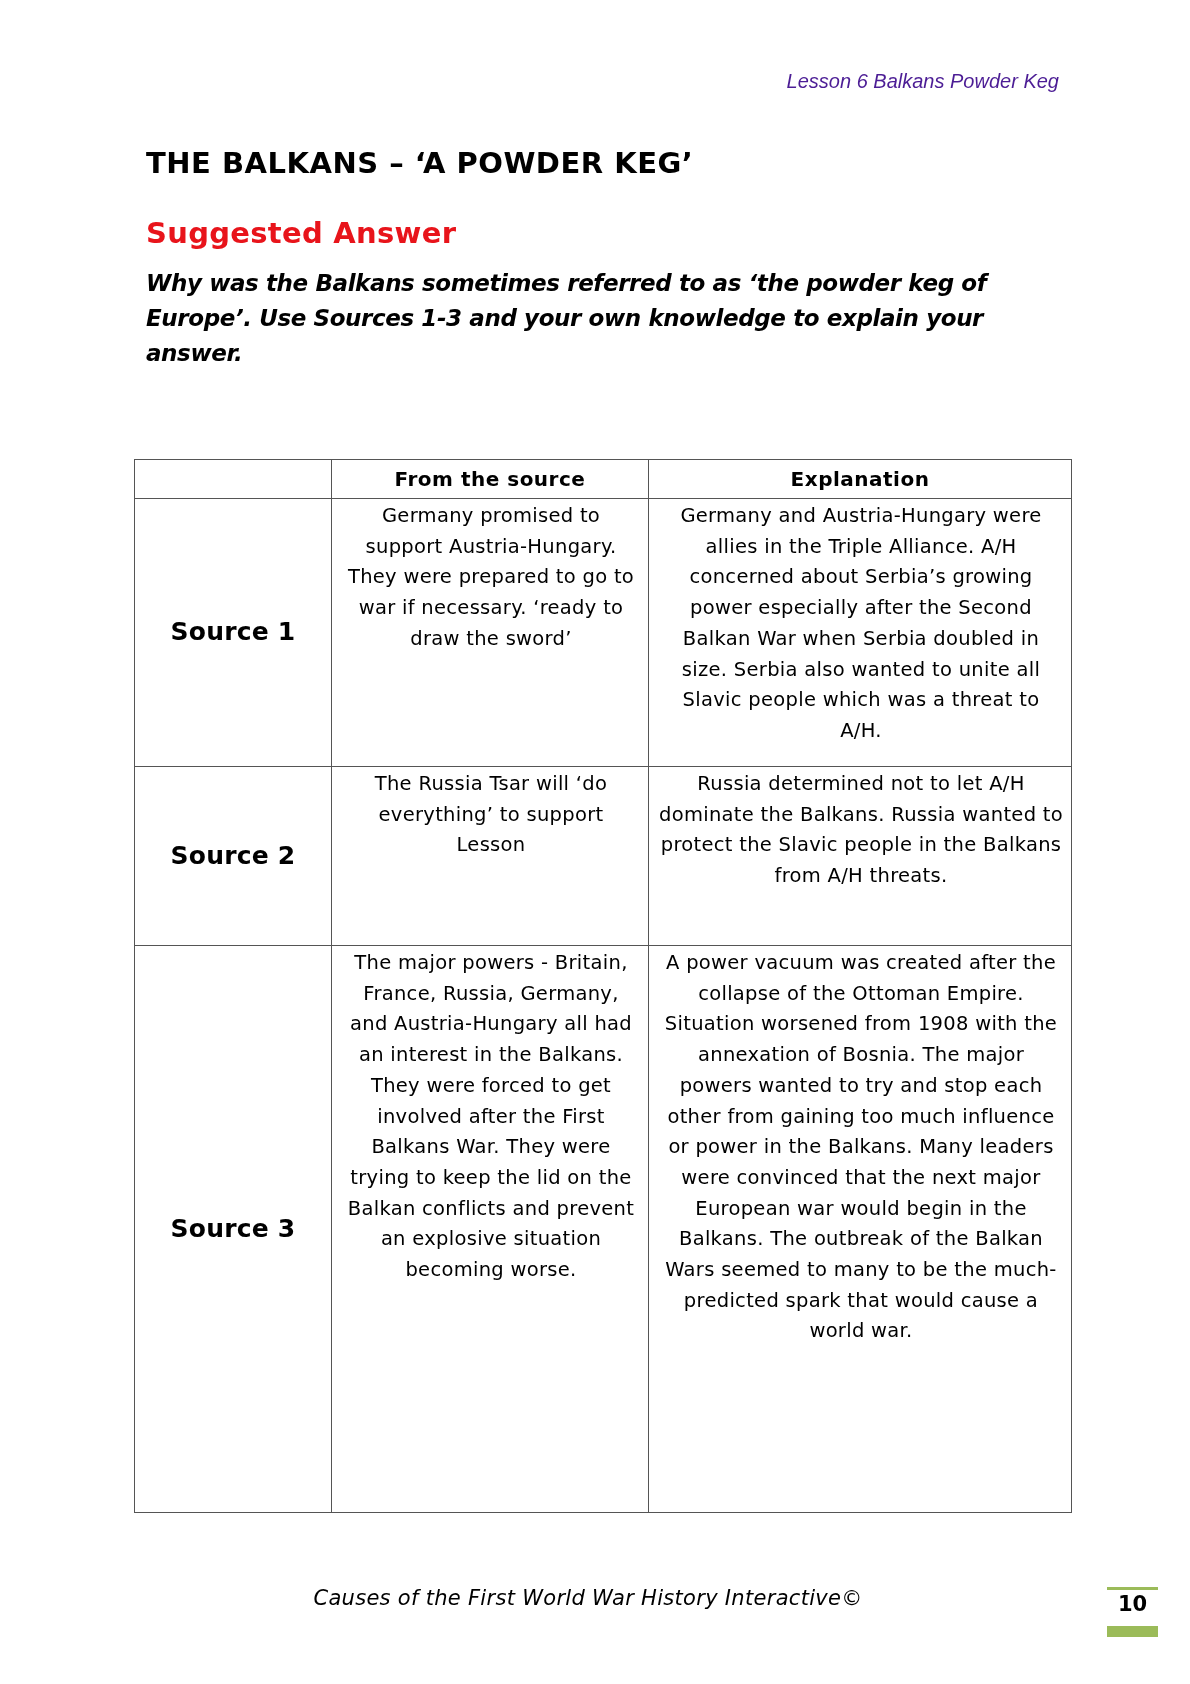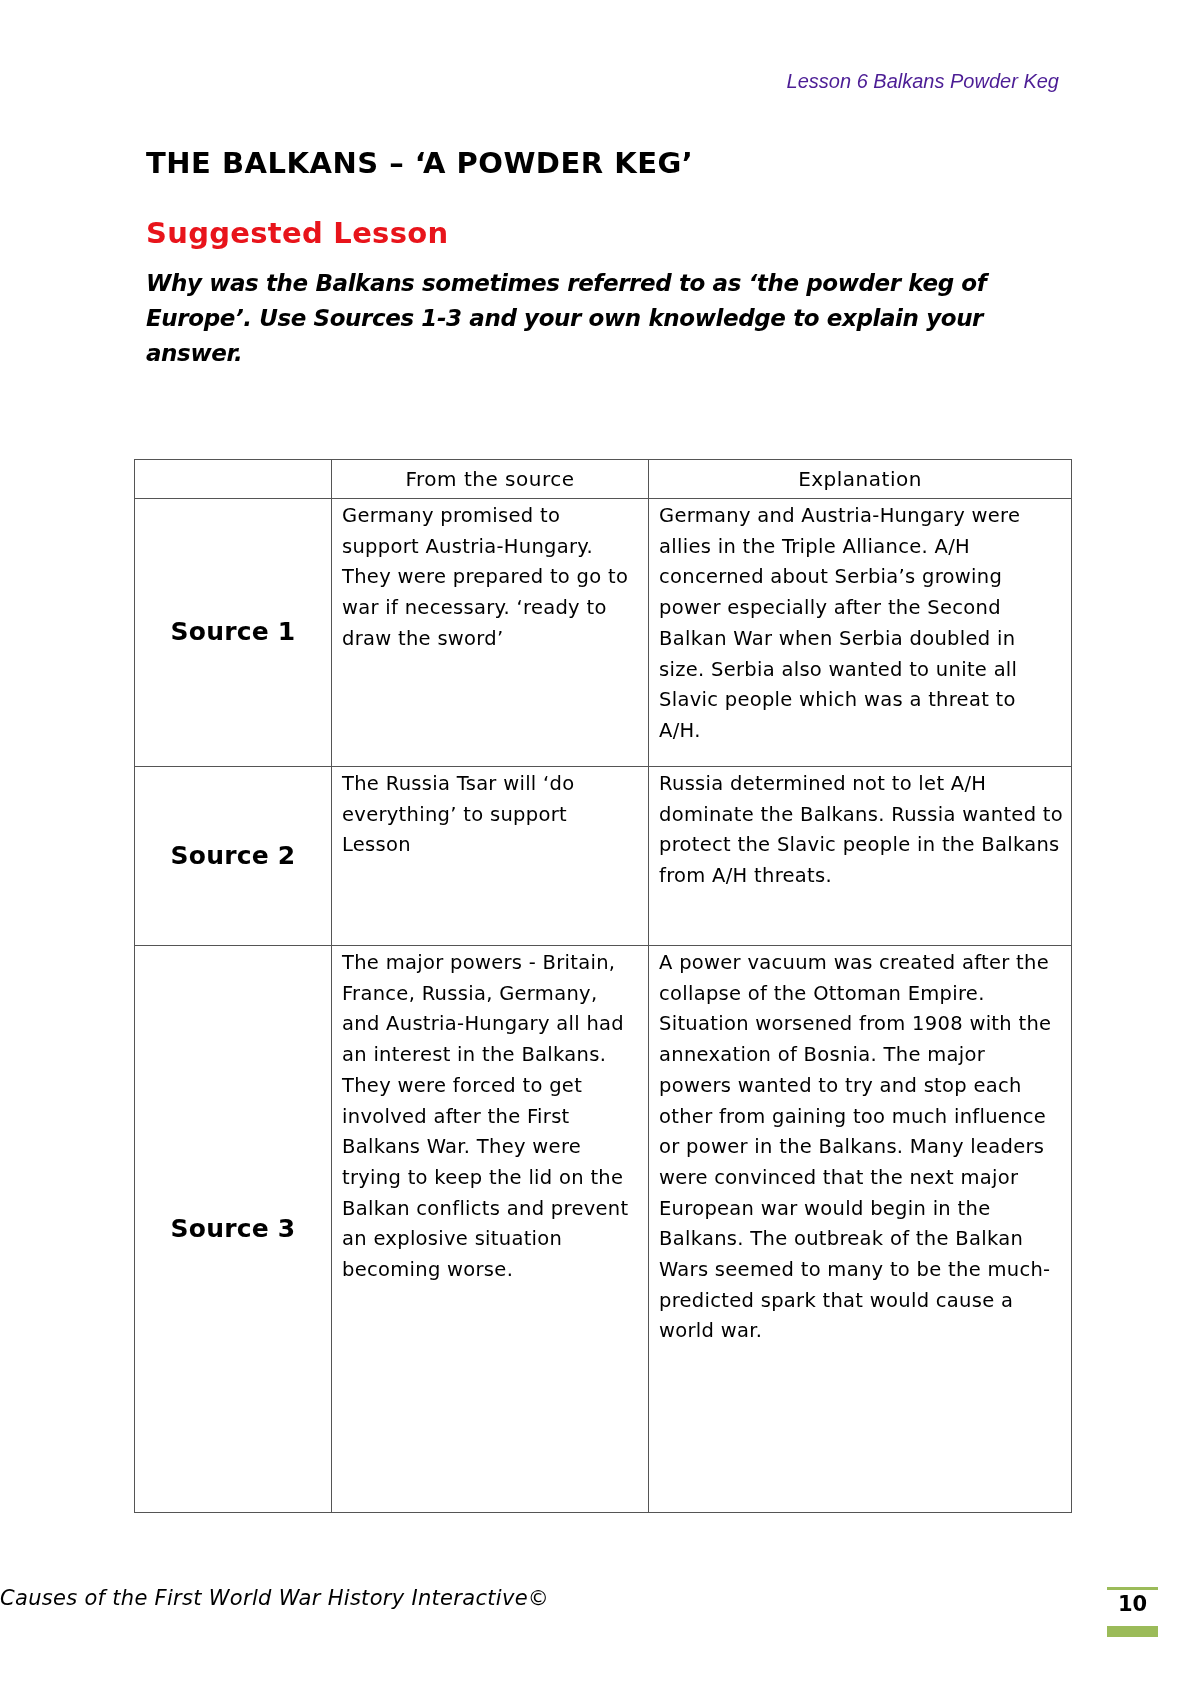--- a/index.html
+++ b/index.html
@@ -13,46 +13,46 @@
       font-family: "DejaVu Sans", sans-serif; font-weight: bold; font-size: 29px; color: #e8141b; letter-spacing: 0.3px; }
     .question { position: absolute; left: 146px; top: 266px; width: 880px; margin: 0;
       font-family: "DejaVu Sans", sans-serif; font-weight: bold; font-style: italic;
       font-size: 23px; line-height: 35px; letter-spacing: -0.4px; }
     table.answers { position: absolute; left: 134px; top: 459px; width: 937px;
       border-collapse: collapse; table-layout: fixed; }
     table.answers col.c0 { width: 197px; }
     table.answers col.c1 { width: 317px; }
     table.answers col.c2 { width: 423px; }
     table.answers th, table.answers td { border: 1.5px solid #555; vertical-align: top;
-      font-family: "DejaVu Sans", sans-serif; }
-    table.answers th { height: 38px; font-size: 20px; font-weight: normal; text-align: center;
+      font-family: "DejaVu Sans", sans-serif; text-align: center; }
+    table.answers th { height: 38px; font-size: 20px; font-weight: bold; text-align: center;
       vertical-align: middle; padding: 0; letter-spacing: 0.5px; }
     table.answers td { font-size: 19.5px; line-height: 30.7px; padding: 2px 8px 0 10px; letter-spacing: 0.3px; }
     table.answers td.label { font-size: 25px; font-weight: bold; text-align: center;
       vertical-align: middle; padding: 16px; letter-spacing: 0.2px; }
     tr.row1 td { height: 235px; }
     tr.row2 td { height: 146px; }
     tr.row3 td { height: 534px; }
-    .footer-text { position: absolute; left: 0; width: 1190px; top: 1586px; text-align: left;
+    .footer-text { position: absolute; left: 0; width: 1190px; top: 1586px; text-align: center;
       font-family: "DejaVu Sans", sans-serif; font-style: italic; font-size: 21px; letter-spacing: 0.3px;
       padding-right: 14px; box-sizing: border-box; }
     .page-num-box { position: absolute; left: 1107px; top: 1587px; width: 51px; height: 58px; }
     .page-num-box .bar-top { position: absolute; left: 0; top: 0; width: 51px; height: 3px; background: #9bbb59; }
     .page-num-box .bar-bottom { position: absolute; left: 0; top: 39px; width: 51px; height: 11px; background: #9bbb59; }
     .page-num-box .num { position: absolute; left: 0; top: 5px; width: 51px; text-align: center;
       font-family: "DejaVu Sans", sans-serif; font-weight: bold; font-size: 21px; }
   </style>
 </head>
 <body>
 
 <div class="running-header">Lesson 6 Balkans Powder Keg</div>
 
 <h1 class="title">THE BALKANS – ‘A POWDER KEG’</h1>
 
-<h2 class="subtitle">Suggested Lesson</h2>
+<h2 class="subtitle">Suggested Answer</h2>
 
 <p class="question">Why was the Balkans sometimes referred to as ‘the powder keg of Europe’.  Use Sources 1-3 and your own knowledge to explain your answer.</p>
 
 <table class="answers">
   <colgroup>
       <col class="c0">
       <col class="c1">
       <col class="c2">
     </colgroup>
   <thead>

